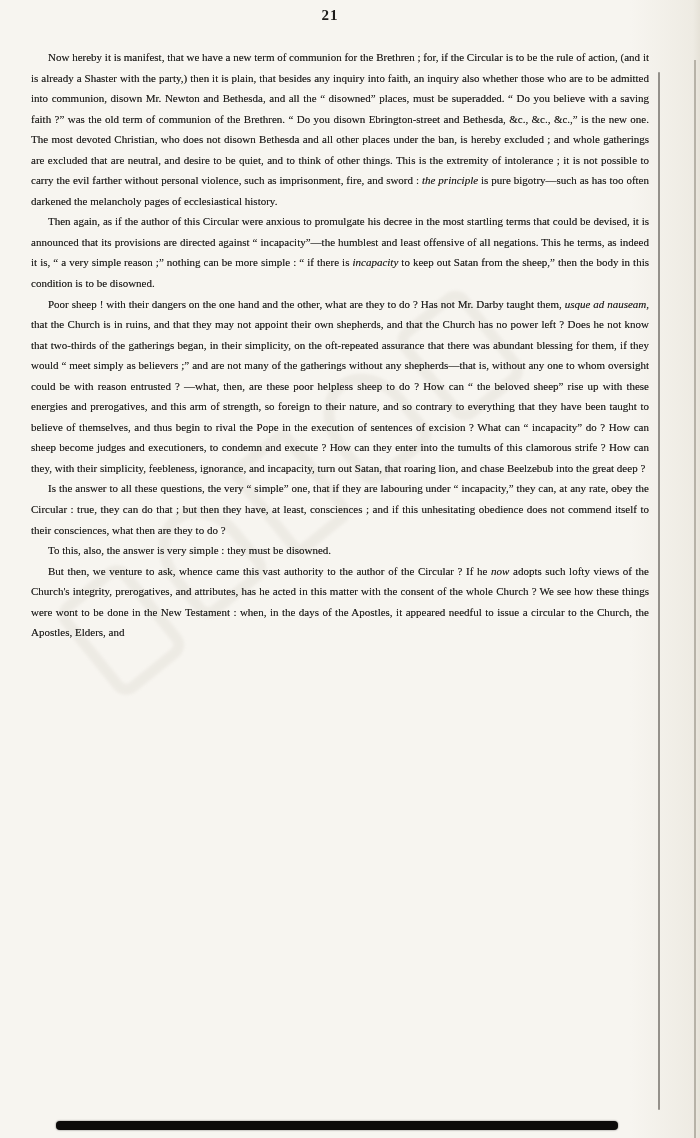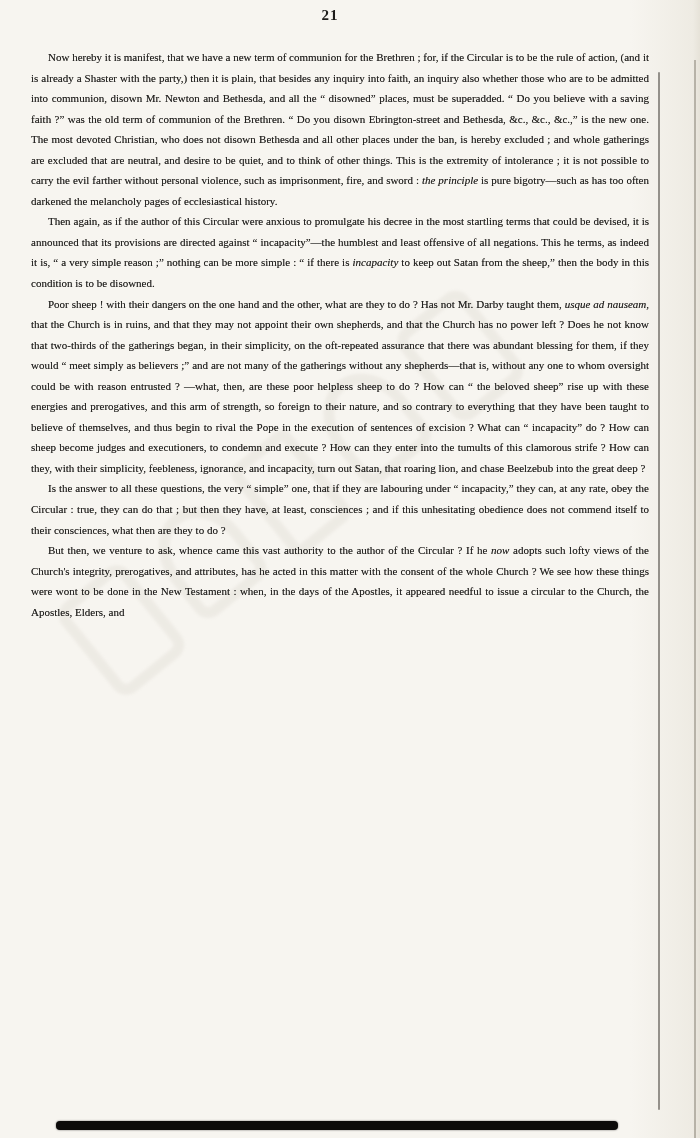--- a/index.html
+++ b/index.html
@@ -100,20 +100,21 @@
     <div class="wm-seg"></div>
   </div>
 
   <div class="pageno">21</div>
 
   <div class="text-block">
       <p><span>Now hereby it is manifest, that we have a new term of communion for the Brethren&nbsp;; for, if the Circular is to be the rule of action, (and it is already a Shaster with the party,) then it is plain, that besides any inquiry into faith, an inquiry also whether those who are to be admitted into communion, disown Mr. Newton and Bethesda, and all the “&nbsp;disowned” places, must be superadded.  “&nbsp;Do you believe with a saving faith&nbsp;?” was the old term of communion of the Brethren.  “&nbsp;Do you disown Ebrington-street and Bethesda, &amp;c., &amp;c., &amp;c.,” is the new one.  The most devoted Christian, who does not disown Bethesda and all other places under the ban, is hereby excluded&nbsp;; and whole gatherings are excluded that are neutral, and desire to be quiet, and to think of other things.  This is the extremity of intolerance&nbsp;; it is not possible to carry the evil farther without personal violence, such as imprisonment, fire, and sword&nbsp;: </span><i>the principle</i><span> is pure bigotry—such as has too often darkened the melancholy pages of ecclesiastical history.</span></p>
       <p><span>Then again, as if the author of this Circular were anxious to promulgate his decree in the most startling terms that could be devised, it is announced that its provisions are directed against “&nbsp;incapacity”—the humblest and least offensive of all negations.  This he terms, as indeed it is, “&nbsp;a very simple reason&nbsp;;” nothing can be more simple&nbsp;: “&nbsp;if there is </span><i>incapacity</i><span> to keep out Satan from the sheep,” then the body in this condition is to be disowned.</span></p>
       <p><span>Poor sheep&nbsp;! with their dangers on the one hand and the other, what are they to do&nbsp;?  Has not Mr. Darby taught them, </span><i>usque ad nauseam</i><span>, that the Church is in ruins, and that they may not appoint their own shepherds, and that the Church has no power left&nbsp;?  Does he not know that two-thirds of the gatherings began, in their simplicity, on the oft-repeated assurance that there was abundant blessing for them, if they would “&nbsp;meet simply as believers&nbsp;;” and are not many of the gatherings without any shepherds—that is, without any one to whom oversight could be with reason entrusted&nbsp;? —what, then, are these poor helpless sheep to do&nbsp;?  How can “&nbsp;the beloved sheep” rise up with these energies and prerogatives, and this arm of strength, so foreign to their nature, and so contrary to everything that they have been taught to believe of themselves, and thus begin to rival the Pope in the execution of sentences of excision&nbsp;?  What can “&nbsp;incapacity” do&nbsp;? How can sheep become judges and executioners, to condemn and execute&nbsp;? How can they enter into the tumults of this clamorous strife&nbsp;?  How can they, with their simplicity, feebleness, ignorance, and incapacity, turn out Satan, that roaring lion, and chase Beelzebub into the great deep&nbsp;?</span></p>
       <p><span>Is the answer to all these questions, the very “&nbsp;simple” one, that if they are labouring under “&nbsp;incapacity,” they can, at any rate, obey the Circular&nbsp;: true, they can do that&nbsp;;  but then they have, at least, consciences&nbsp;;  and if this unhesitating obedience does not commend itself to their consciences, what then are they to do&nbsp;?</span></p>
+      <p><span>To this, also, the answer is very simple&nbsp;:  they must be disowned.</span></p>
       <p><span>But then, we venture to ask, whence came this vast authority to the author of the Circular&nbsp;?  If he </span><i>now</i><span> adopts such lofty views of the Church's integrity, prerogatives, and attributes, has he acted in this matter with the consent of the whole Church&nbsp;?  We see how these things were wont to be done in the New Testament&nbsp;:  when, in the days of the Apostles, it appeared needful to issue a circular to the Church, the Apostles, Elders, and</span></p>
     </div>
 
   <div class="edge-line-inner"></div>
   <div class="edge-line-outer"></div>
   <div class="bottom-bar"></div>
 
 </div>
 
 </body></html>

